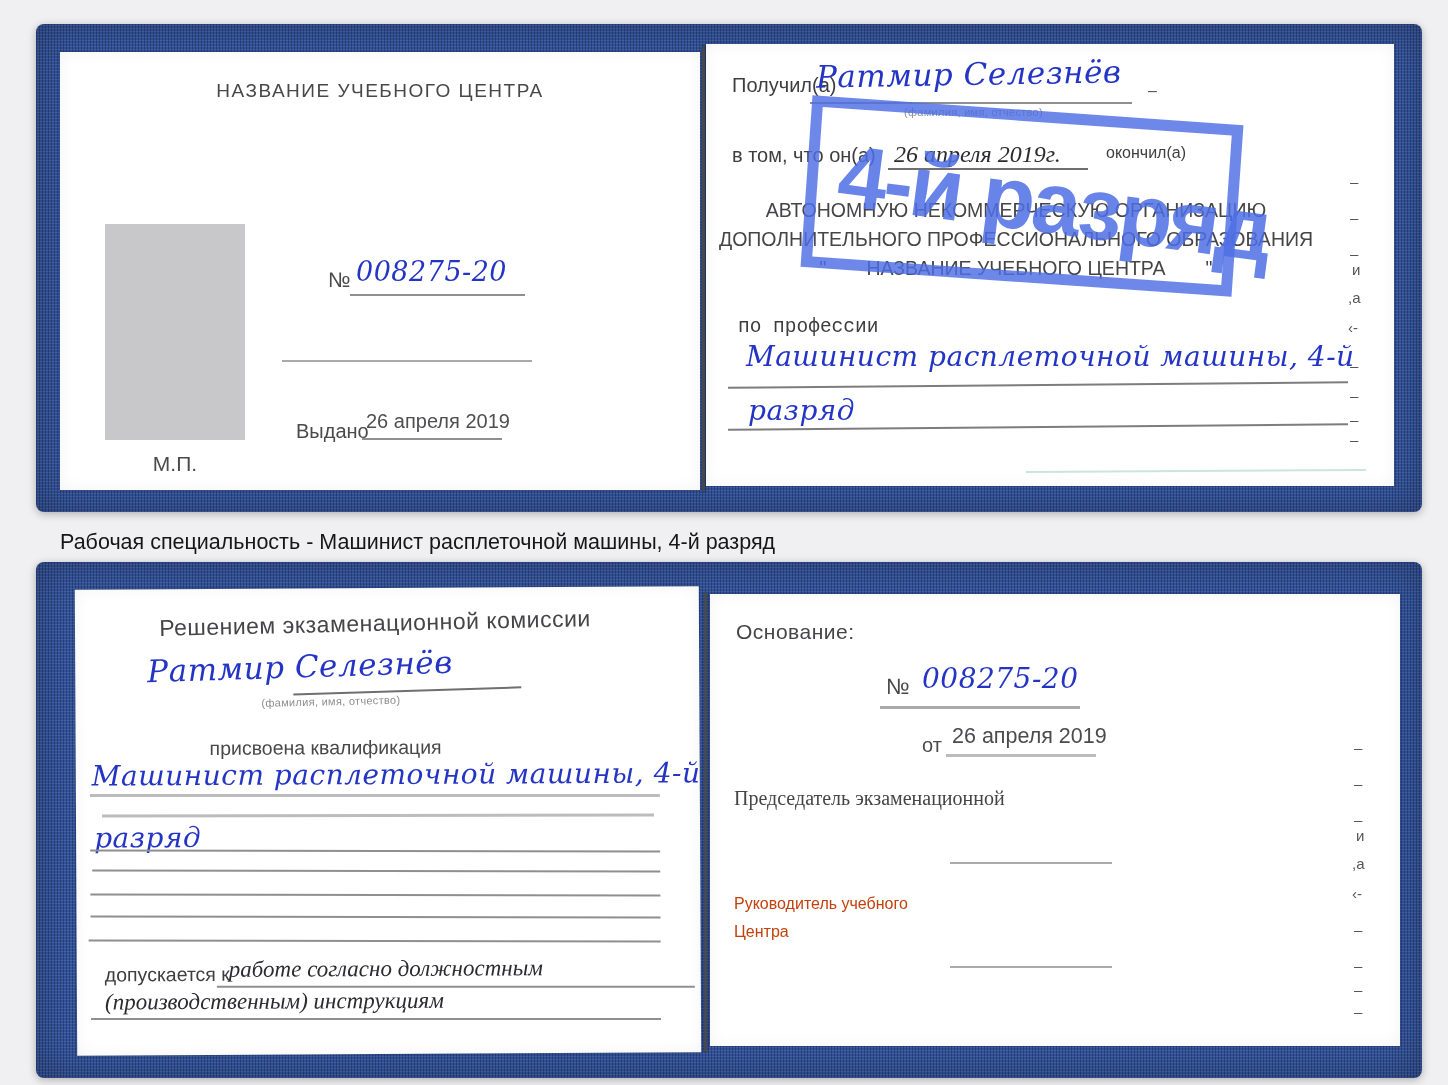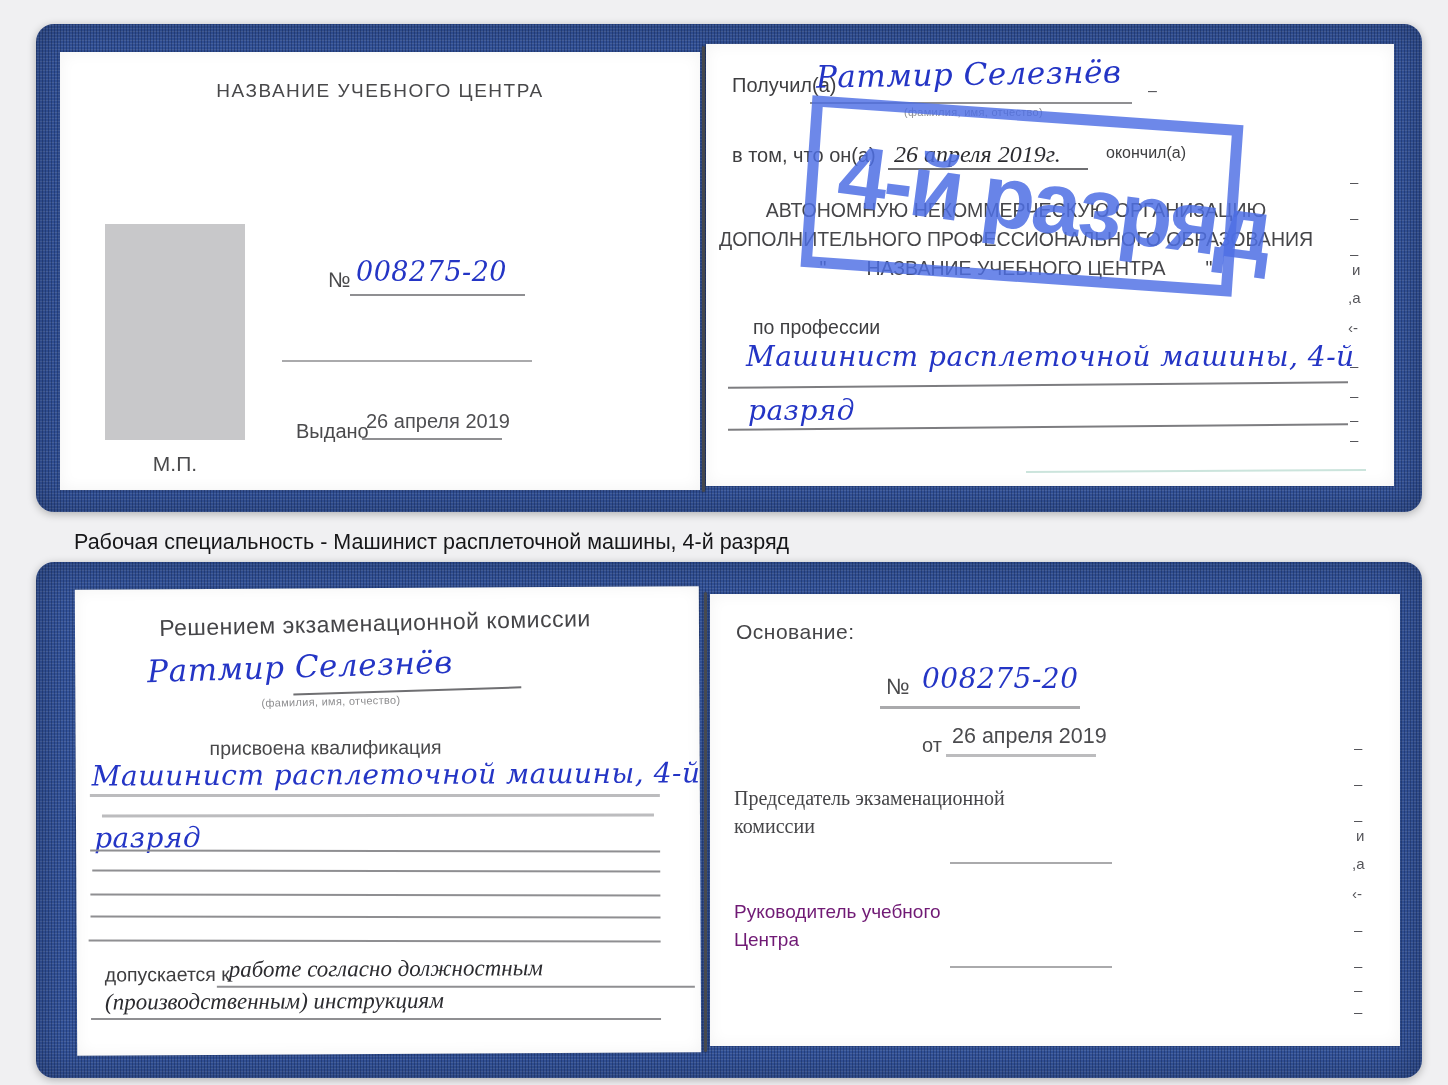--- a/index.html
+++ b/index.html
@@ -3,21 +3,21 @@
 <meta charset="utf-8">
 <style>
   html,body{margin:0;padding:0;}
   body{
     width:1448px;height:1085px;position:relative;overflow:hidden;
     background:#f0f0f2;
     font-family:"Liberation Sans",sans-serif;
     color:#3e3e40;
   }
   .booklet{
-    position:absolute;border-radius:18px;
+    position:absolute;border-radius:8px;
     background-color:#33539b;
     background-image:
       repeating-linear-gradient(90deg, rgba(12,28,70,.35) 0 1px, transparent 1px 3px),
       repeating-linear-gradient(0deg, rgba(255,255,255,.10) 0 1px, transparent 1px 3px);
     box-shadow:0 2px 8px rgba(0,0,0,.28), inset 0 0 40px rgba(0,0,0,.28);
   }
   .page{
     position:absolute;background:#ffffff;
     box-shadow:0 0 4px rgba(0,0,0,.22), inset 0 0 16px rgba(0,0,0,.05);
   }
@@ -87,21 +87,21 @@
     <div class="serif-it lbl" style="left:188px;top:97px;font-size:24px;font-family:Liberation Serif, serif;"><span>26 апреля 2019г.</span></div>
     <div class="line" style="left:182px;top:124px;width:200px;height:1.5px;background:#6f6f72;"></div>
     <div class="lbl" style="left:400px;top:100px;font-size:16px;"><span>окончил(а)</span></div>
 
     <div class="center-block" style="left:10px;top:152px;width:600px;font-size:19.5px;line-height:29px;color:#454548;text-align:center;">
       <div><span>АВТОНОМНУЮ НЕКОММЕРЧЕСКУЮ ОРГАНИЗАЦИЮ</span></div>
       <div><span>ДОПОЛНИТЕЛЬНОГО ПРОФЕССИОНАЛЬНОГО ОБРАЗОВАНИЯ</span></div>
       <div><span style="margin-right:40px;">"</span><span>НАЗВАНИЕ УЧЕБНОГО ЦЕНТРА</span><span style="margin-left:40px;">"</span></div>
     </div>
 
-    <div class="lbl" style="left:47px;top:272px;font-size:19.5px;"><span>по профессии</span></div>
+    <div class="lbl" style="left:32px;top:272px;font-size:19.5px;font-family:Liberation Mono, monospace;"><span>по профессии</span></div>
     <div class="hw lbl" style="left:40px;top:296px;font-size:28px;"><span>Машинист расплеточной машины, 4-й</span></div>
     <div class="line" style="left:22px;top:340px;width:620px;height:1.5px;background:#7d7d80;transform:rotate(-.5deg);"></div>
     <div class="hw lbl" style="left:42px;top:350px;font-size:28px;"><span>разряд</span></div>
     <div class="line" style="left:22px;top:382px;width:620px;height:1.5px;background:#7d7d80;transform:rotate(-.5deg);"></div>
     <div class="teal-line" style="left:320px;top:426px;width:340px;transform:rotate(-.3deg);"></div>
 
     <div class="stamp-box" style="left:100px;top:66px;width:410px;height:150px;">
       <div class="stamp-text"><span>4-й разряд</span></div>
     </div>
 
@@ -111,21 +111,21 @@
     <span class="mark" style="left:646px;top:218px;">и</span>
     <span class="mark" style="left:642px;top:246px;">,а</span>
     <span class="mark" style="left:642px;top:276px;">‹-</span>
     <span class="mark" style="left:644px;top:314px;">–</span>
     <span class="mark" style="left:644px;top:344px;">–</span>
     <span class="mark" style="left:644px;top:368px;">–</span>
     <span class="mark" style="left:644px;top:388px;">–</span>
   </div>
 </div>
 
-<div class="caption" style="left:74px;top:530px;"><span>Рабочая специальность - Машинист расплеточной машины, 4-й разряд</span></div>
+<div class="caption" style="left:60px;top:530px;"><span>Рабочая специальность - Машинист расплеточной машины, 4-й разряд</span></div>
 
 <div class="booklet" style="left:36px;top:562px;width:1386px;height:516px;">
 
   <div class="spine" style="left:668px;top:30px;height:460px;"></div>
 
   <div class="page" style="left:40px;top:26px;width:624px;height:466px;transform:rotate(-.3deg);">
 
     <div class="center-block" style="left:20px;top:22px;width:560px;font-size:23px;letter-spacing:.5px;color:#454548;transform:rotate(-1deg);"><span>Решением экзаменационной комиссии</span></div>
 
     <div class="hw lbl" style="left:72px;top:60px;font-size:31px;transform:rotate(-1.5deg);"><span>Ратмир Селезнёв</span></div>
@@ -158,25 +158,24 @@
     <div class="lbl" style="left:176px;top:80px;font-size:22px;color:#4a4a4c;"><span>№</span></div>
     <div class="hw lbl" style="left:212px;top:68px;font-size:28px;"><span>008275-20</span></div>
     <div class="line soft" style="left:170px;top:112px;width:200px;height:2.5px;"></div>
 
     <div class="lbl" style="left:212px;top:140px;font-size:20px;color:#4a4a4c;"><span>от</span></div>
     <div class="lbl" style="left:242px;top:130px;font-size:21.5px;color:#4b4b4e;"><span>26 апреля 2019</span></div>
     <div class="line thick" style="left:236px;top:160px;width:150px;"></div>
 
     <div class="lbl" style="left:24px;top:190px;font-size:20px;line-height:28px;color:#454548;font-family:Liberation Serif, serif;">
       <div><span>Председатель экзаменационной</span></div>
-      <div><span>комиссии</span></div>
     </div>
     <div class="line soft" style="left:240px;top:268px;width:162px;"></div>
 
-    <div class="lbl" style="left:24px;top:304px;font-size:19px;line-height:28px;color:#701a75;">
+    <div class="lbl" style="left:24px;top:296px;font-size:16px;line-height:28px;color:#c2410c;">
       <div><span>Руководитель учебного</span></div>
       <div><span>Центра</span></div>
     </div>
     <div class="line soft" style="left:240px;top:372px;width:162px;"></div>
 
     <span class="mark" style="left:644px;top:146px;">–</span>
     <span class="mark" style="left:644px;top:182px;">–</span>
     <span class="mark" style="left:644px;top:218px;">–</span>
     <span class="mark" style="left:646px;top:234px;">и</span>
     <span class="mark" style="left:642px;top:262px;">,а</span>

